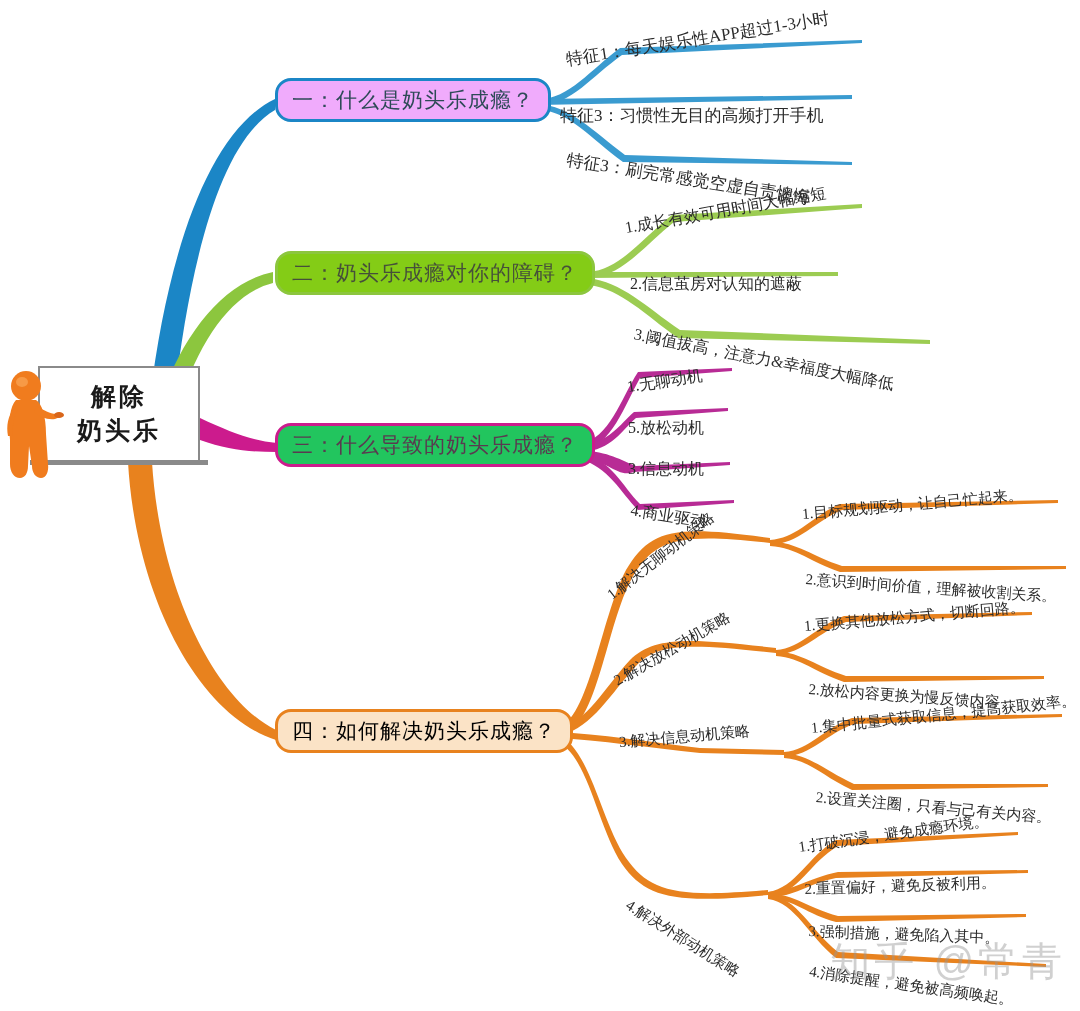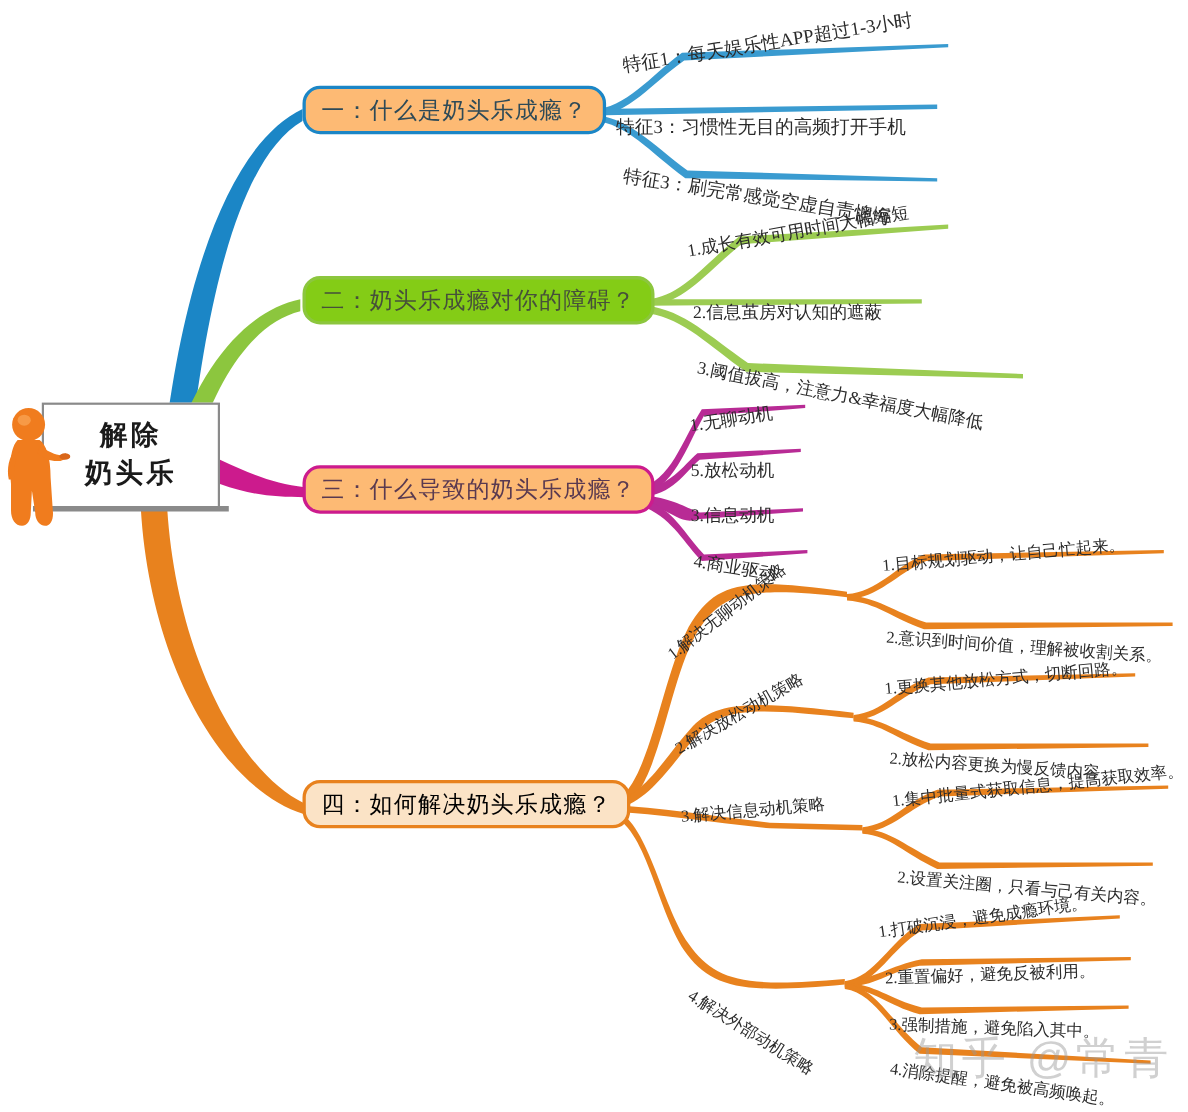--- a/index.html
+++ b/index.html
@@ -76,23 +76,23 @@
     align-items: center;
     justify-content: center;
     padding: 0 14px;
     white-space: nowrap;
     font-size: 21px;
     letter-spacing: 1px;
     color: #333333;
     z-index: 5;
     font-family: "Liberation Serif", "DejaVu Serif", serif;
   }
-  .topic.blue    { background: #fdba74; border-color: #1b86c6; color: #2e4a57; }
+  .topic.blue    { background: #f0abfc; border-color: #1b86c6; color: #2e4a57; }
   .topic.green   { background: #84cc16; border-color: #8cc63e; color: #46503a; }
-  .topic.magenta { background: #fdba74; border-color: #cc1b8d; color: #5a3a50; }
+  .topic.magenta { background: #22c55e; border-color: #cc1b8d; color: #5a3a50; }
   .topic.orange  { background: #fbe3c6; border-color: #e8821e; color: #000000; }
 
   
   .leaf {
     position: absolute;
     white-space: nowrap;
     color: #333333;
     z-index: 4;
     transform-origin: left bottom;
     font-family: "Liberation Serif", "DejaVu Serif", serif;

